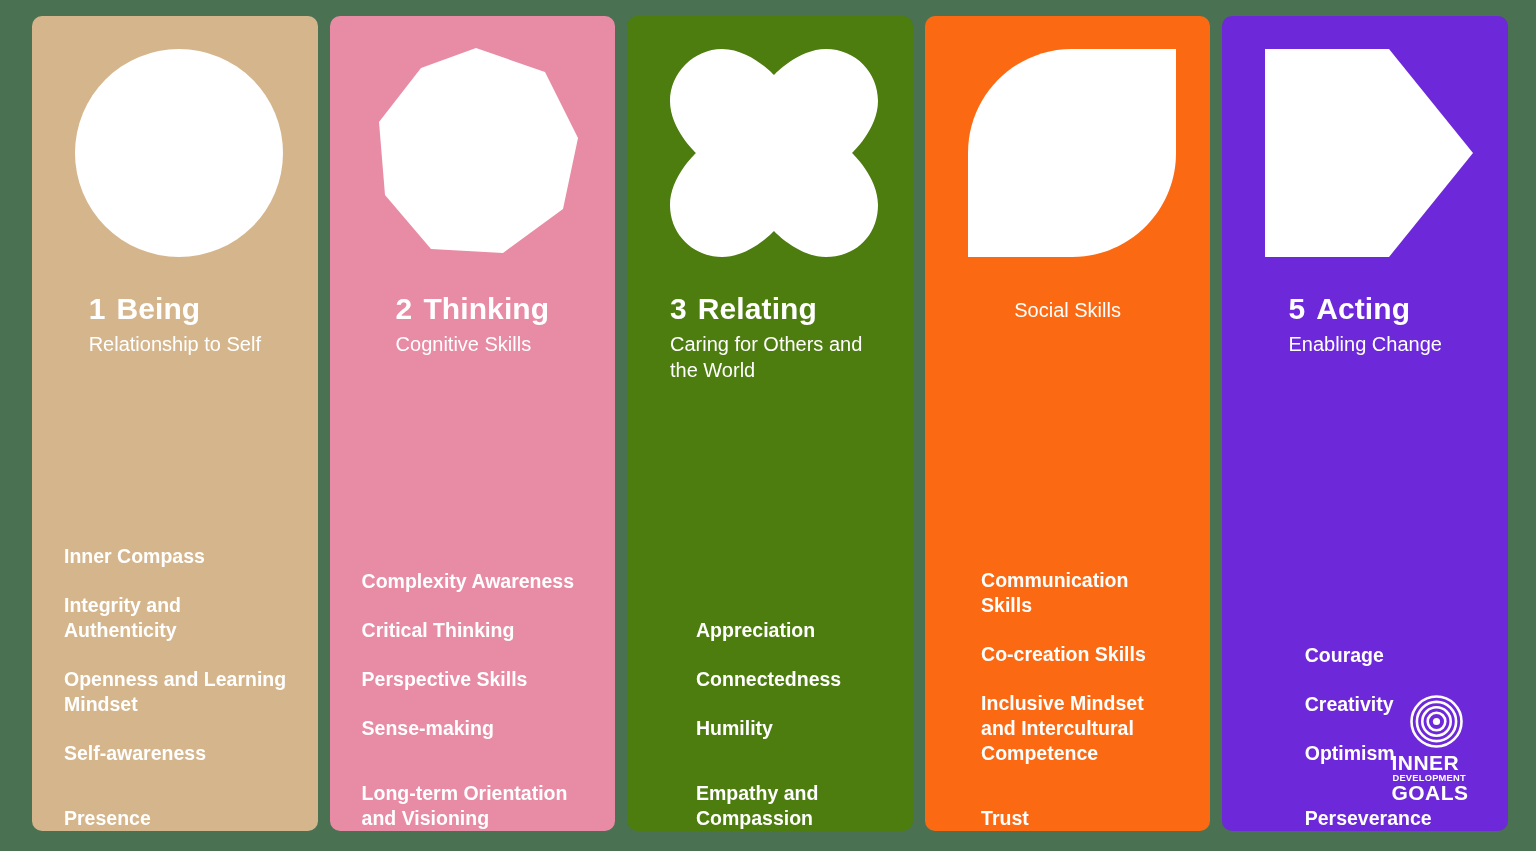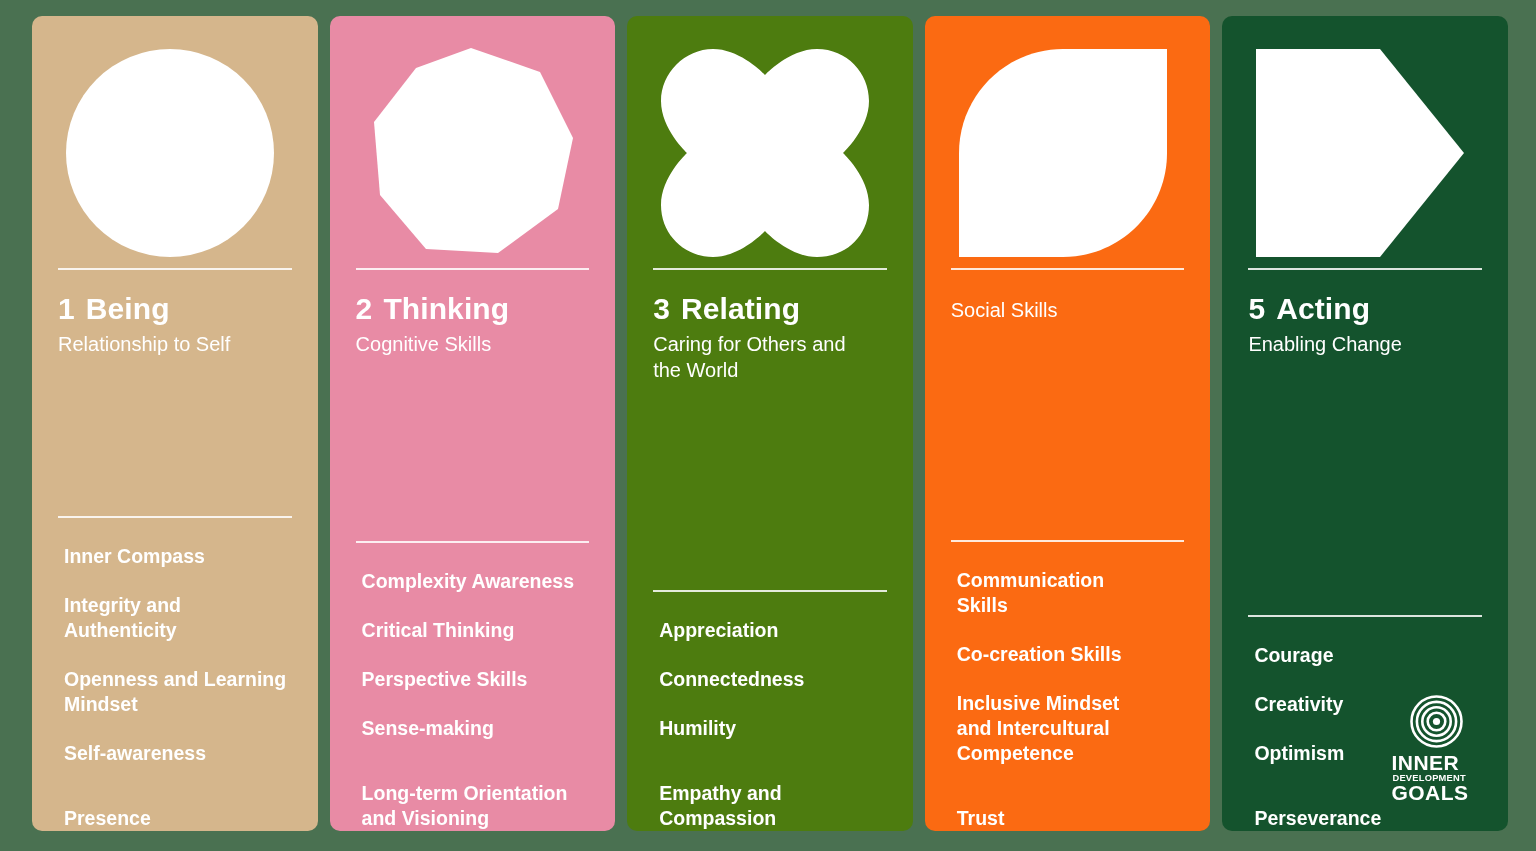--- a/index.html
+++ b/index.html
@@ -22,20 +22,21 @@
   }
 
   .column {
     position: relative;
     flex: 1 1 0;
     border-radius: 10px;
     padding: 22px 26px 0 26px;
     display: flex;
     flex-direction: column;
     overflow: hidden;
+    align-items: center;
   }
 
   
   .icon-wrap {
     height: 230px;
     display: flex;
     align-items: center;
     justify-content: flex-start;
     padding-left: 8px;
     flex: none;
@@ -204,21 +205,21 @@
     <div class="head-spacer"></div>
     <div class="rule mid"></div>
     <div class="skills">
       <div class="skill" style="max-width:160px">Communication Skills</div>
       <div class="skill">Co-creation Skills</div>
       <div class="skill" style="max-width:185px">Inclusive Mindset and Intercultural Competence</div>
       <div class="skill">Trust</div>
     </div>
   </div>
 
-  <div class="column" style="background:#14532d">
+  <div class="column" style="background:#6d28d9">
     <div class="icon-wrap">
       <svg width="208" height="208" viewBox="0 0 208 208">
         <polygon fill="#ffffff" points="0,0 124,0 208,104 124,208 0,208"></polygon>
       </svg>
     </div>
     <div class="rule top"></div>
     <div class="head">
       <div class="title">
         <span class="num">5</span><span>Acting</span>
       </div>

